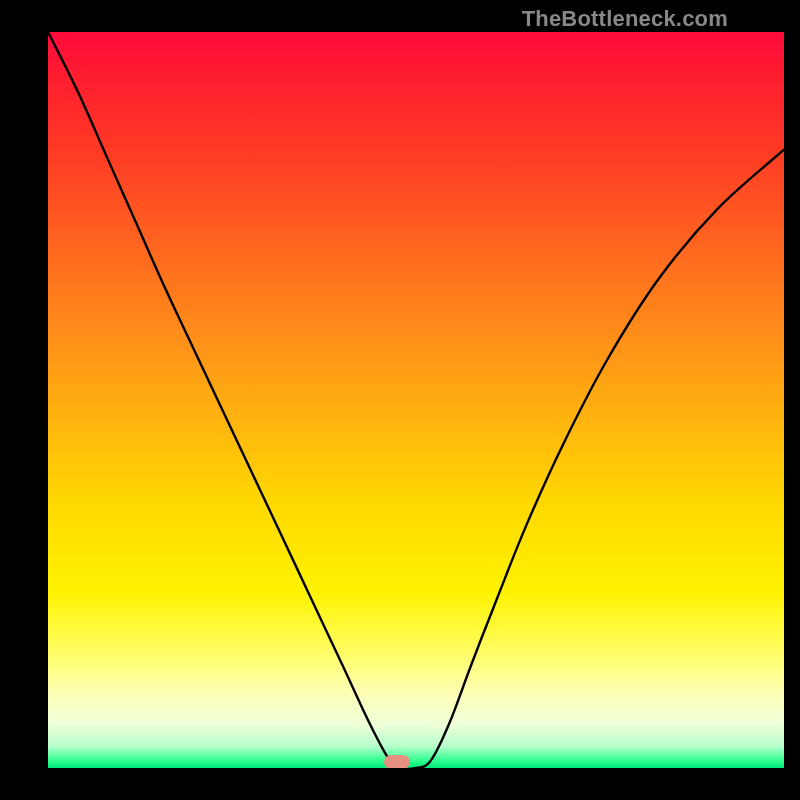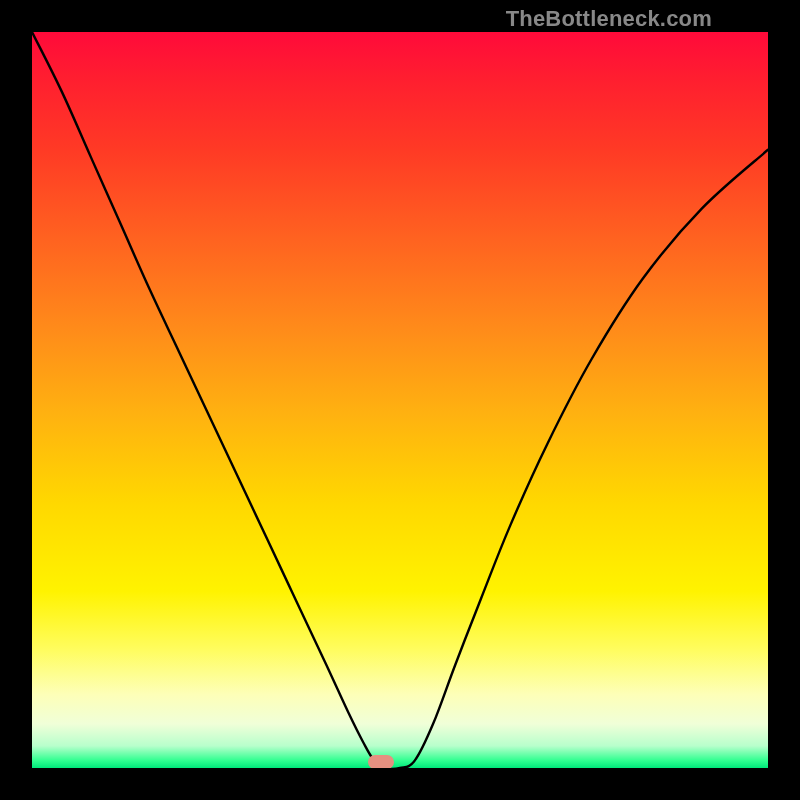--- a/index.html
+++ b/index.html
@@ -9,20 +9,21 @@
     height: 800px;
     background: #000;
     overflow: hidden;
     font-family: Arial, Helvetica, sans-serif;
   }
   .frame {
     position: relative;
     width: 728px;
     height: 800px;
     background: #000;
+    margin-left: 16px;
   }
   .plot-area {
     position: absolute;
     left: 32px;
     top: 32px;
     width: 736px;
     height: 736px;
     overflow: hidden;
   }
   .gradient {

